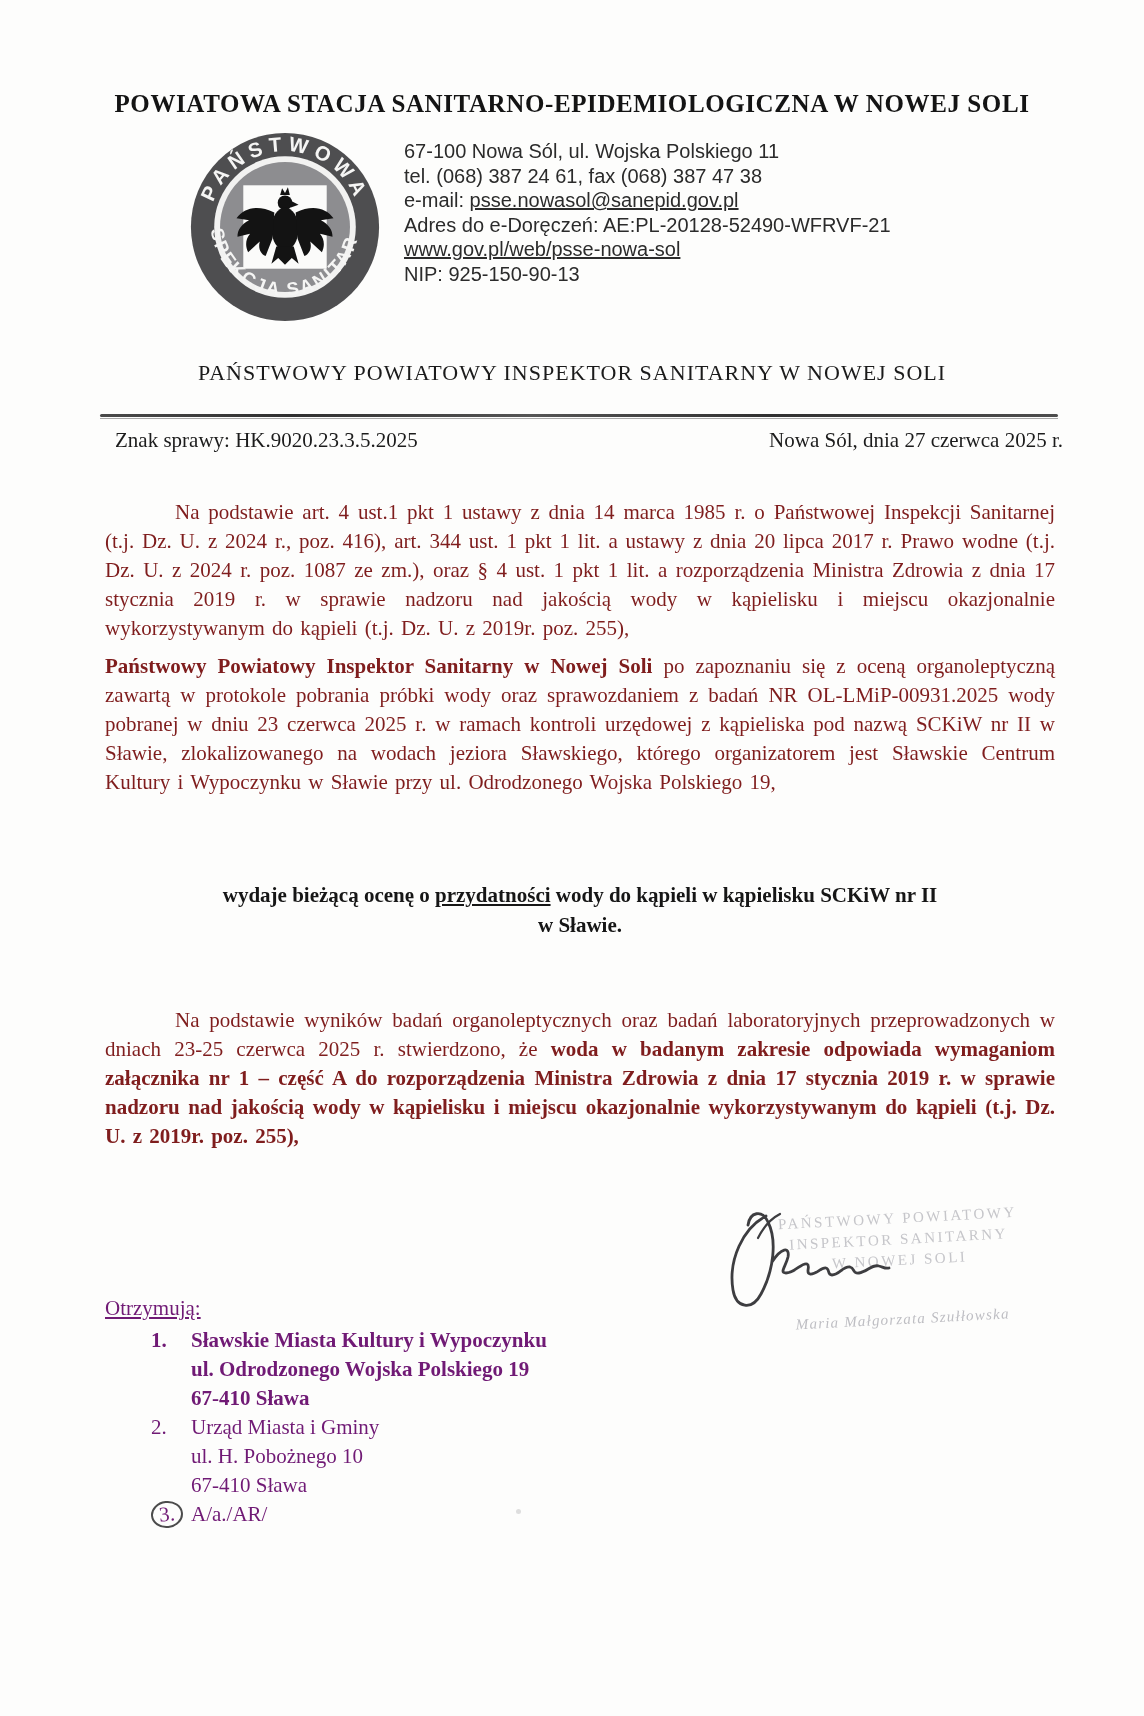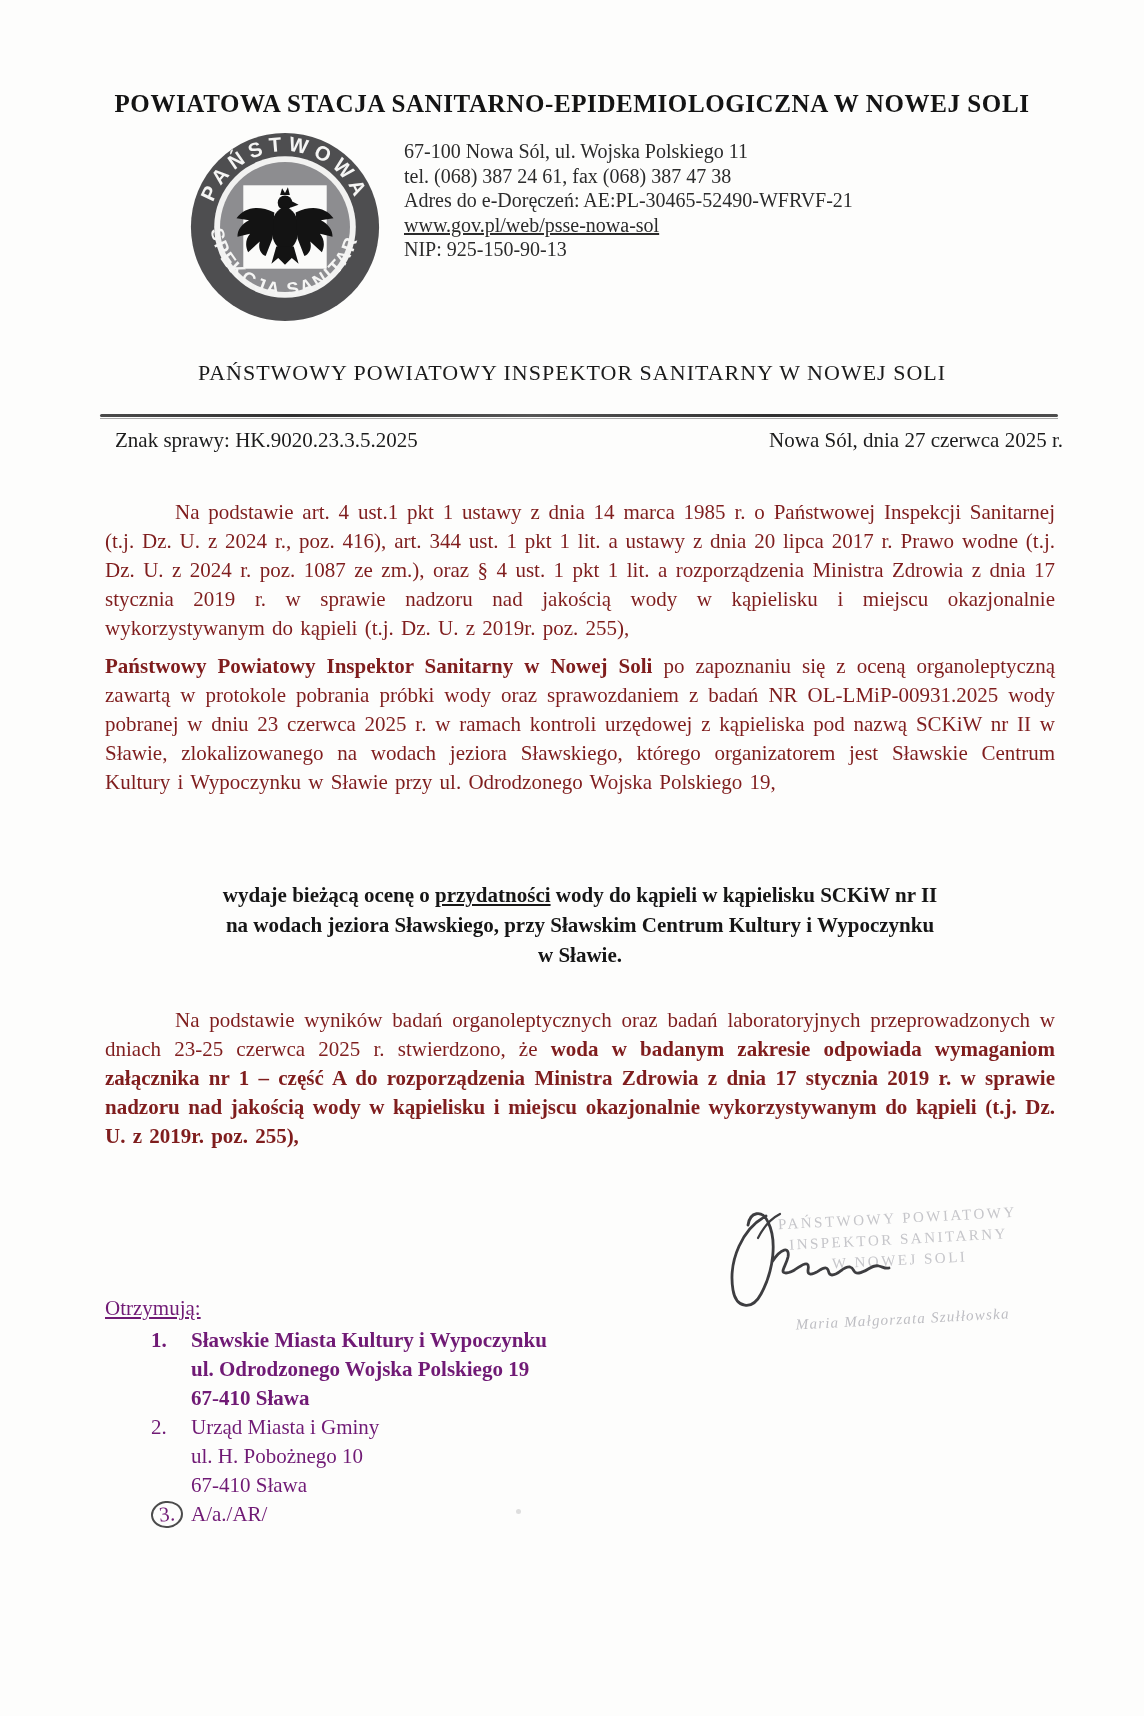--- a/index.html
+++ b/index.html
@@ -15,21 +15,21 @@
   
   .org-title{
     position:absolute;top:90px;left:0;width:100%;
     text-align:center;
     font-weight:bold;font-size:25px;letter-spacing:.6px;
     color:#141414;
   }
   .seal{position:absolute;left:188px;top:130px;width:194px;height:194px;}
   .contact{
     position:absolute;left:404px;top:139px;
-    font-family:Liberation Serif, serif;
+    font-family:Liberation Sans, sans-serif;
     font-size:20px;line-height:24.6px;color:#2b2b2b;
   }
   .contact .u{text-decoration:underline;}
   .inspector-title{
     position:absolute;top:360px;left:0;width:100%;
     text-align:center;font-size:22px;letter-spacing:1px;color:#1b1b1b;
     white-space:nowrap;
   }
   .rule{
     position:absolute;top:414px;left:100px;width:958px;height:4px;
@@ -119,21 +119,22 @@
       </text>
       <text fill="#f5f5f4" font-family="Liberation Sans, sans-serif" font-weight="bold" font-size="19" letter-spacing="2.5">
         <textPath href="#arcBottom" startOffset="50%" text-anchor="middle">INSPEKCJA SANITARNA</textPath>
       </text>
     </svg>
   </div>
 
   <div class="contact">
     <div>67-100 Nowa Sól, ul. Wojska Polskiego 11</div>
     <div>tel. (068) 387 24 61,  fax (068) 387 47 38</div>
-    <div>Adres do e-Doręczeń: AE:PL-30465-52490-WFRVF-21</div>
+    <div><span>e-mail: </span><span class="u">psse.nowasol@sanepid.gov.pl</span></div>
+    <div>Adres do e-Doręczeń: AE:PL-20128-52490-WFRVF-21</div>
     <div class="u">www.gov.pl/web/psse-nowa-sol</div>
     <div>NIP: 925-150-90-13</div>
   </div>
 
   <div class="inspector-title">PAŃSTWOWY POWIATOWY INSPEKTOR SANITARNY W NOWEJ SOLI</div>
 
   <div class="rule">
     <div class="r1"></div>
     <div class="r2"></div>
   </div>
@@ -142,21 +143,20 @@
     <span>Znak sprawy: HK.9020.23.3.5.2025</span>
     <span>Nowa Sól, dnia 27 czerwca 2025 r.</span>
   </div>
 
   <div class="para p1 indent">Na podstawie art. 4 ust.1 pkt 1 ustawy z dnia 14 marca 1985 r. o Państwowej Inspekcji Sanitarnej (t.j. Dz. U. z 2024 r., poz. 416), art. 344 ust. 1 pkt 1 lit. a ustawy z dnia 20 lipca 2017 r. Prawo wodne (t.j. Dz. U. z 2024 r. poz. 1087 ze zm.), oraz § 4 ust. 1 pkt 1 lit. a rozporządzenia Ministra Zdrowia z dnia 17 stycznia 2019 r. w sprawie nadzoru nad jakością wody w kąpielisku i miejscu okazjonalnie wykorzystywanym do kąpieli (t.j. Dz. U. z 2019r. poz. 255),</div>
 
   <div class="para p2"><b>Państwowy Powiatowy Inspektor Sanitarny w Nowej Soli</b><span> po zapoznaniu się z oceną organoleptyczną zawartą w protokole pobrania próbki wody oraz sprawozdaniem z badań NR OL-LMiP-00931.2025 wody pobranej w dniu 23 czerwca 2025 r. w ramach kontroli urzędowej z kąpieliska pod nazwą SCKiW nr II w Sławie, zlokalizowanego na wodach jeziora Sławskiego, którego organizatorem jest Sławskie Centrum Kultury i Wypoczynku w Sławie przy ul. Odrodzonego Wojska Polskiego 19,</span></div>
 
   <div class="decision">
     <div><span>wydaje bieżącą ocenę o </span><span class="u">przydatności</span><span> wody do kąpieli w kąpielisku SCKiW nr II</span></div>
-    <div>na wodach jeziora Sławskiego, przy Sławskim Centrum Kultury i Wypoczynku</div>
     <div>w Sławie.</div>
   </div>
 
   <div class="para p3 indent"><span>Na podstawie wyników badań organoleptycznych oraz badań laboratoryjnych przeprowadzonych w dniach 23-25 czerwca 2025 r. stwierdzono, że </span><b>woda w badanym zakresie odpowiada wymaganiom załącznika nr 1 – część A do rozporządzenia Ministra Zdrowia z dnia 17 stycznia 2019 r. w sprawie nadzoru nad jakością wody w kąpielisku i miejscu okazjonalnie wykorzystywanym do kąpieli (t.j. Dz. U. z 2019r. poz. 255),</b></div>
 
   <div class="stamp">
     <div class="stamp-line">PAŃSTWOWY POWIATOWY</div>
     <div class="stamp-line">INSPEKTOR SANITARNY</div>
     <div class="stamp-line">W NOWEJ SOLI</div>
     <div class="stamp-name">Maria Małgorzata Szułłowska</div>

